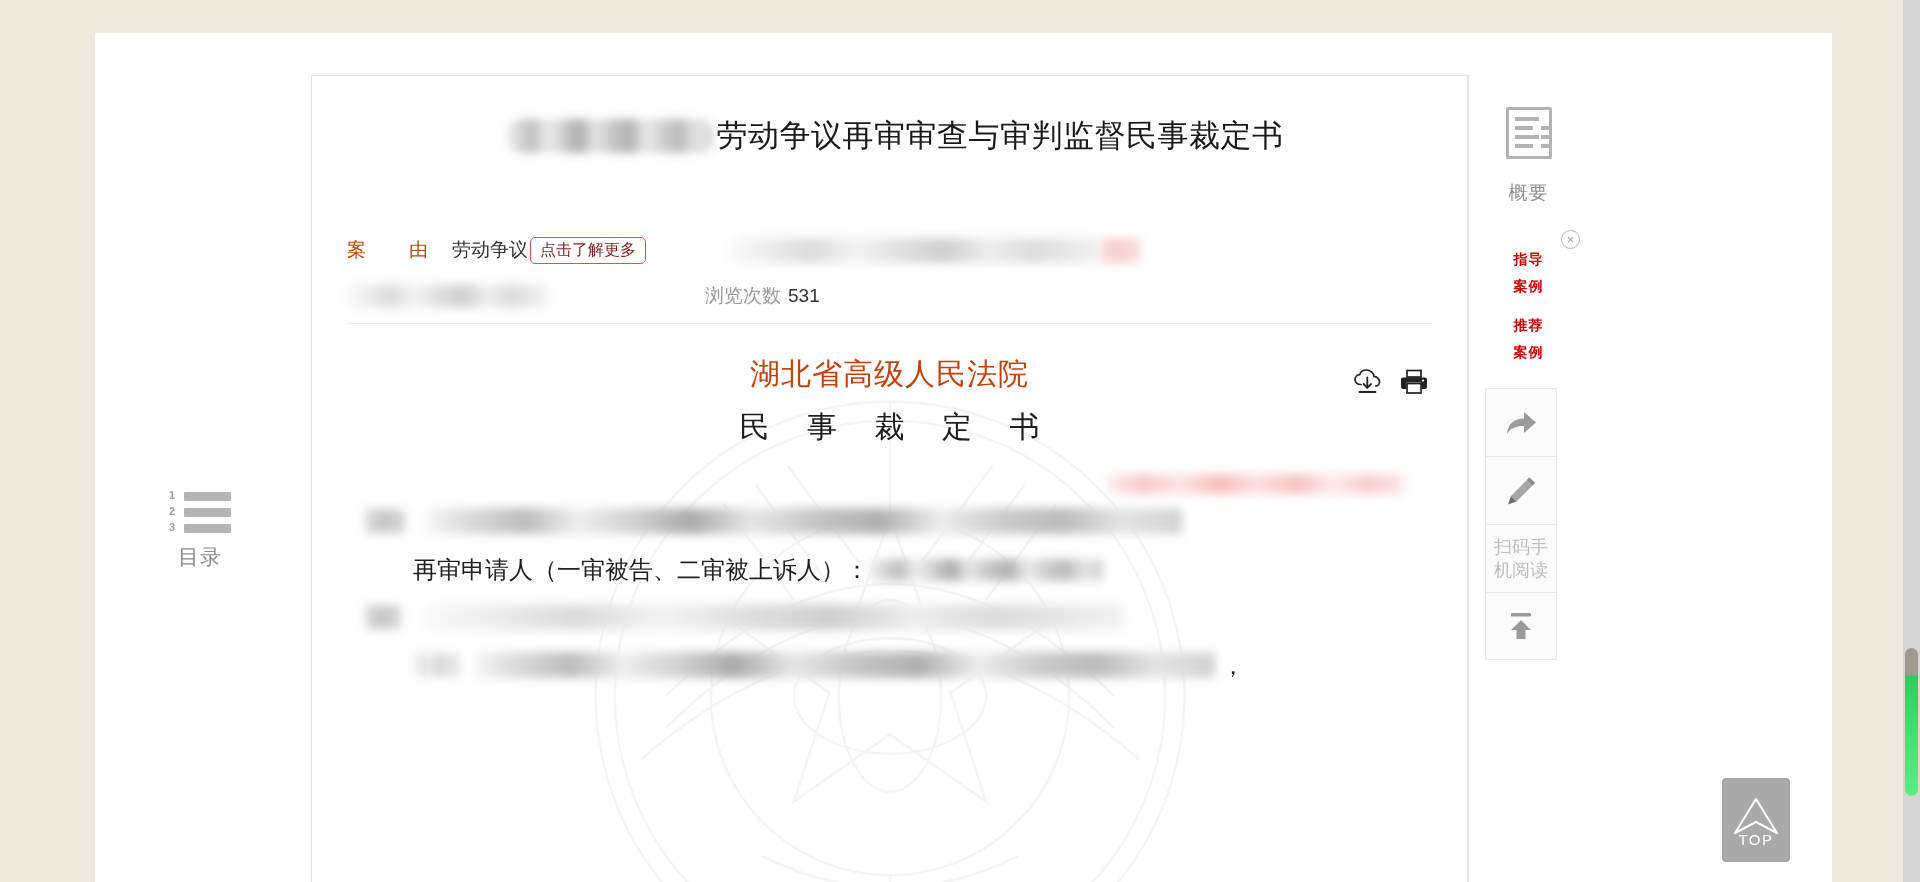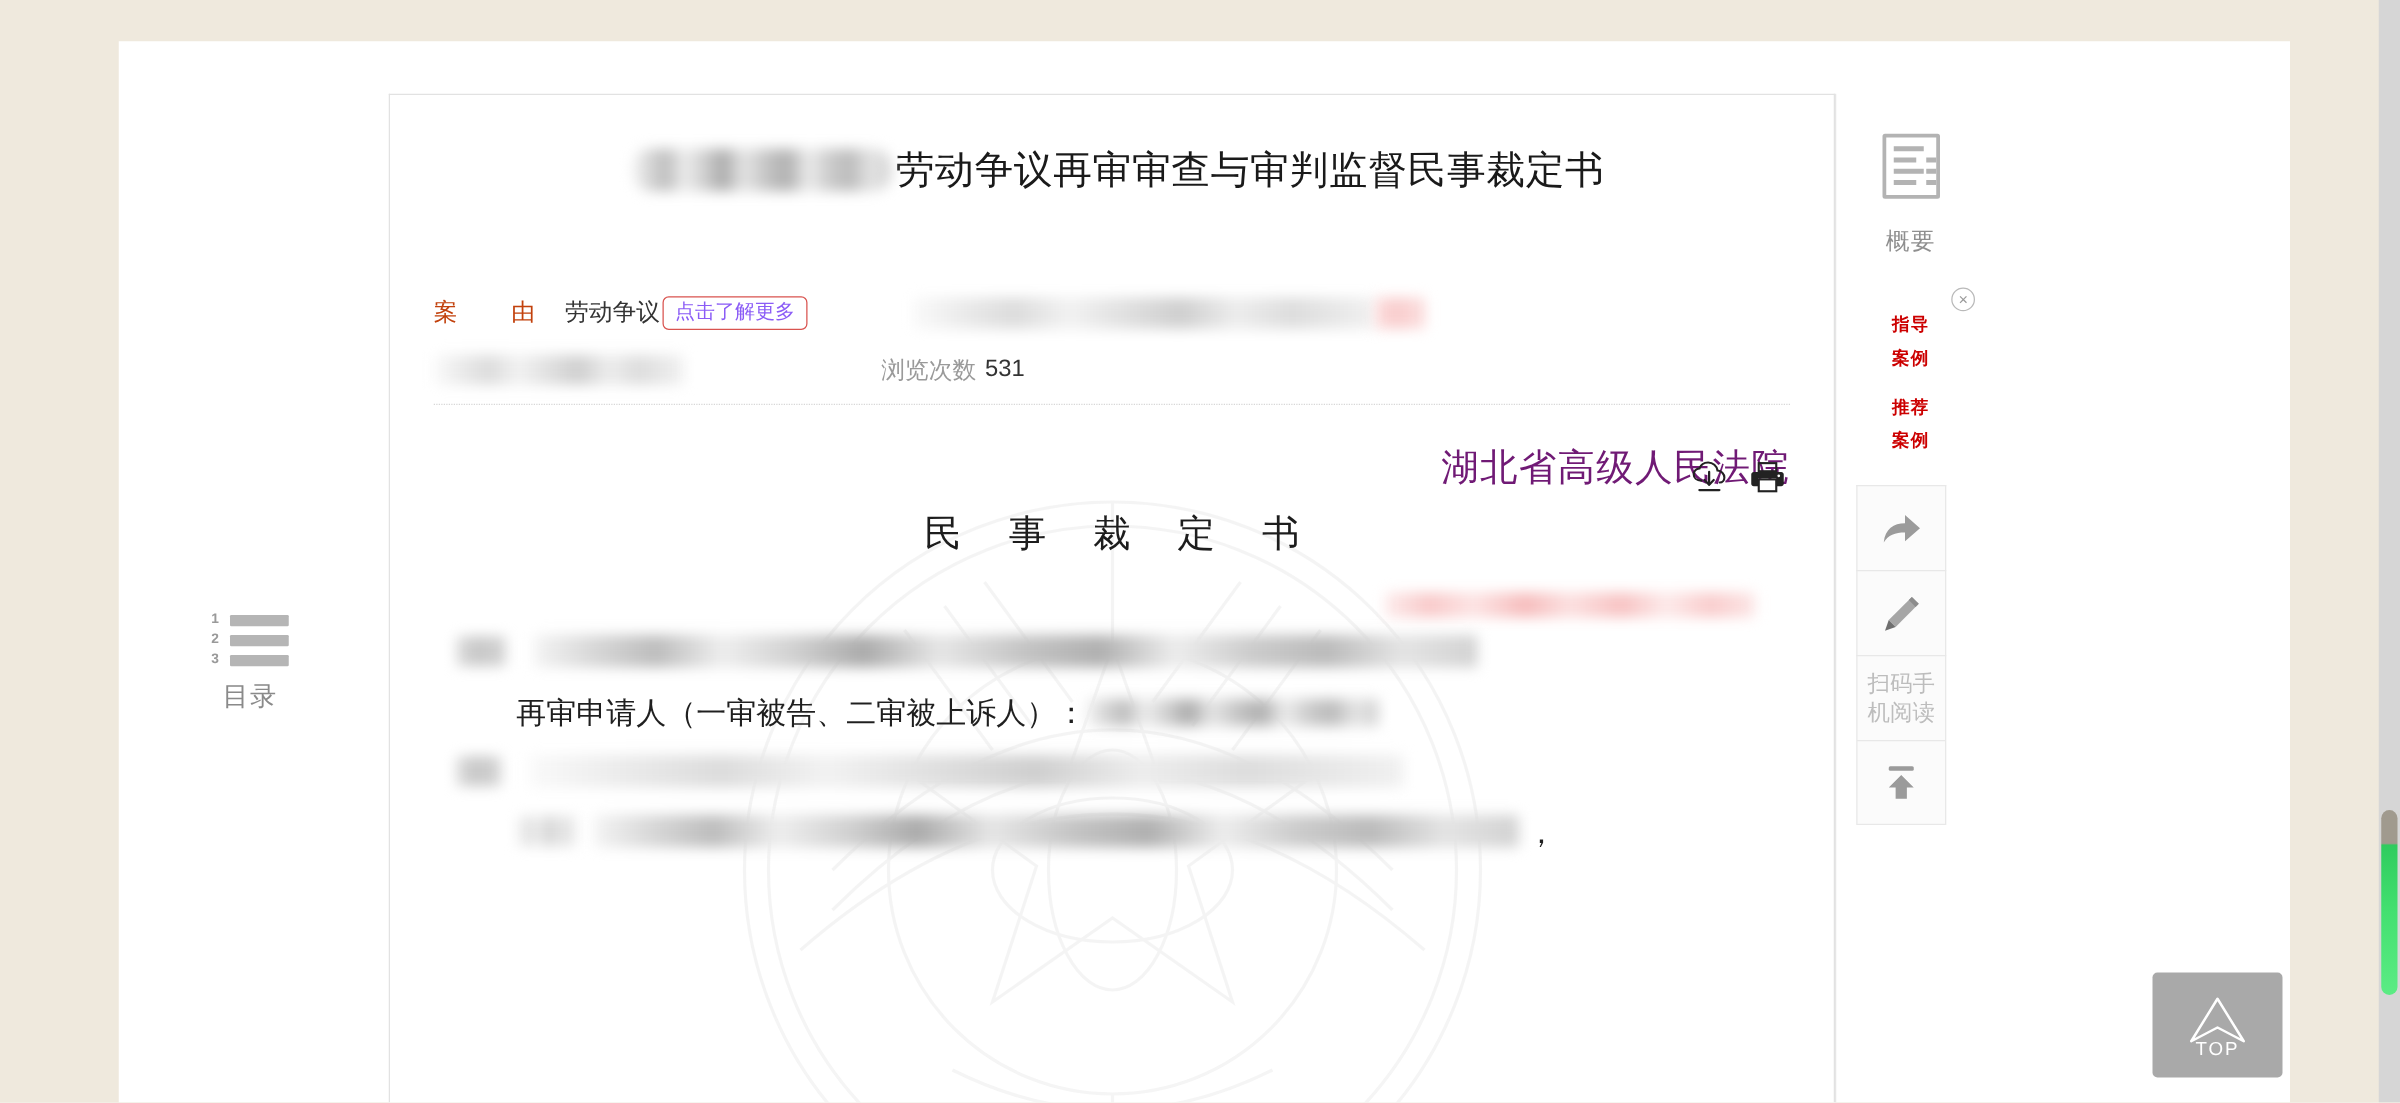--- a/index.html
+++ b/index.html
@@ -167,21 +167,21 @@
   .meta-val {
     color: #333;
     white-space: nowrap;
   }
   .more-badge {
     display: inline-block;
     margin-left: 2px;
     padding: 3px 9px 4px;
     border: 1px solid #d9534f;
     border-radius: 5px;
-    color: #8b5cf6;
+    color: #7f1d1d;
     font-size: 16px;
     line-height: 18px;
     white-space: nowrap;
     cursor: pointer;
   }
   .meta-row-2 {
     display: flex;
     align-items: center;
     margin-top: 16px;
     font-size: 19px;
@@ -200,23 +200,23 @@
   .tool-icons svg { display: block; cursor: pointer; }
 
   .divider {
     margin: 14px 0 0;
     border-top: 1px dotted #d7d7d7;
   }
 
   
   .court-name {
     margin-top: 30px;
-    text-align: right;
+    text-align: center;
     font-size: 30px;
-    color: #701a75;
+    color: #c2410c;
     letter-spacing: 1px;
     font-family: "DejaVu Serif", "Liberation Serif", serif;
   }
   .doc-kind {
     margin-top: 12px;
     text-align: center;
     font-size: 30px;
     color: #1d1d1d;
     letter-spacing: 14px;
     padding-left: 14px;
@@ -346,21 +346,21 @@
     height: 148px;
     border-radius: 7px;
     background: linear-gradient(180deg, #a09a8e 0%, #a09a8e 18%, #2ecc5e 19%, #43e070 55%, #5bec84 100%);
   }
 
   
   .top-btn {
     position: absolute;
     left: 1722px;
     top: 778px;
-    width: 104px;
+    width: 68px;
     height: 84px;
     background: #a9a9a9;
     border-radius: 4px;
     display: flex;
     flex-direction: column;
     align-items: center;
     justify-content: center;
     cursor: pointer;
     user-select: none;
   }

